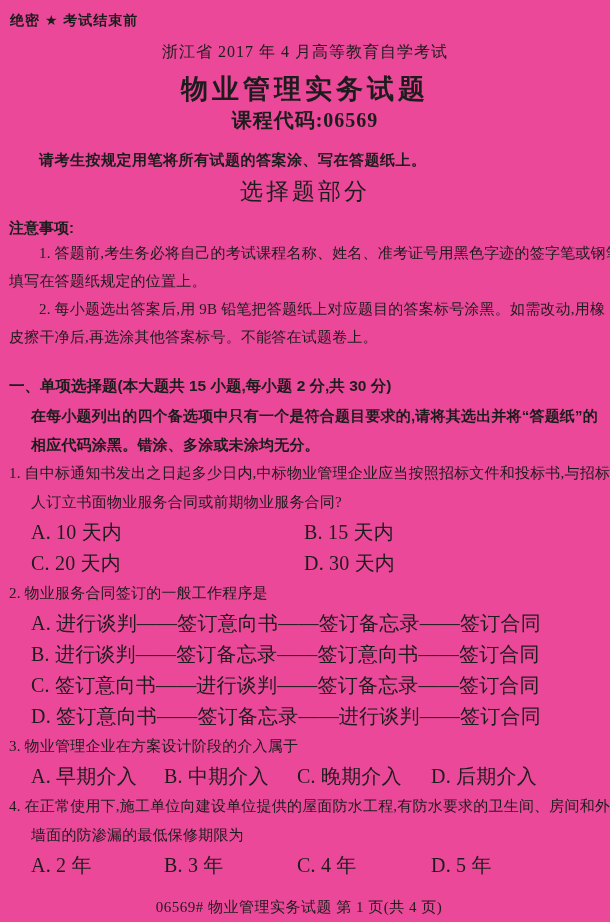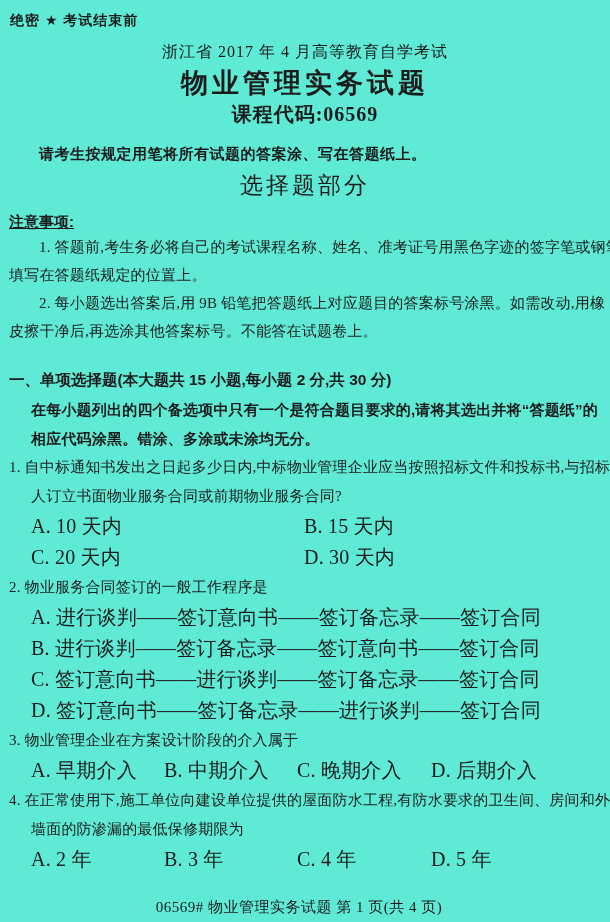--- a/index.html
+++ b/index.html
@@ -2,21 +2,21 @@
 <html><head>
 <meta charset="utf-8">
 <style>
   * { margin: 0; padding: 0; box-sizing: border-box; }
   html, body { background: #e8e8e8; }
   .page {
     position: relative;
     width: 610px;
     height: 922px;
     margin: 0 auto;
-    background: #5eead4;
+    background: #ec4899;
     color: #1c1c1c;
     overflow: hidden;
     font-family: "Liberation Serif", "DejaVu Serif", serif;
   }
   .inner { padding: 0 9px; }
 
   .classification {
     padding: 12px 0 0 1px;
     font-family: "Liberation Sans", "DejaVu Sans", sans-serif;
     font-weight: bold;
@@ -25,20 +25,21 @@
     letter-spacing: 1px;
   }
   .exam-session {
     margin-top: 10px;
     text-align: center;
     font-size: 16px;
     line-height: 26px;
     letter-spacing: 1px;
   }
   .paper-title {
+    margin-top: 6px;
     text-align: center;
     font-family: "Liberation Sans", "DejaVu Sans", sans-serif;
     font-weight: bold;
     font-size: 27px;
     line-height: 36px;
     letter-spacing: 4px;
   }
   .course-code {
     margin-top: 2px;
     text-align: center;
@@ -64,21 +65,20 @@
     font-size: 23px;
     line-height: 28px;
     letter-spacing: 3px;
   }
   .notes-heading {
     margin-top: 12px;
     font-family: "Liberation Sans", "DejaVu Sans", sans-serif;
     font-weight: bold;
     font-size: 15px;
     line-height: 22px;
-    text-decoration: underline;
   }
   .note-line {
     font-size: 15px;
     line-height: 28px;
     white-space: nowrap;
     letter-spacing: 0.2px;
   }
   .indent { text-indent: 2em; }
 
   .part-heading {

